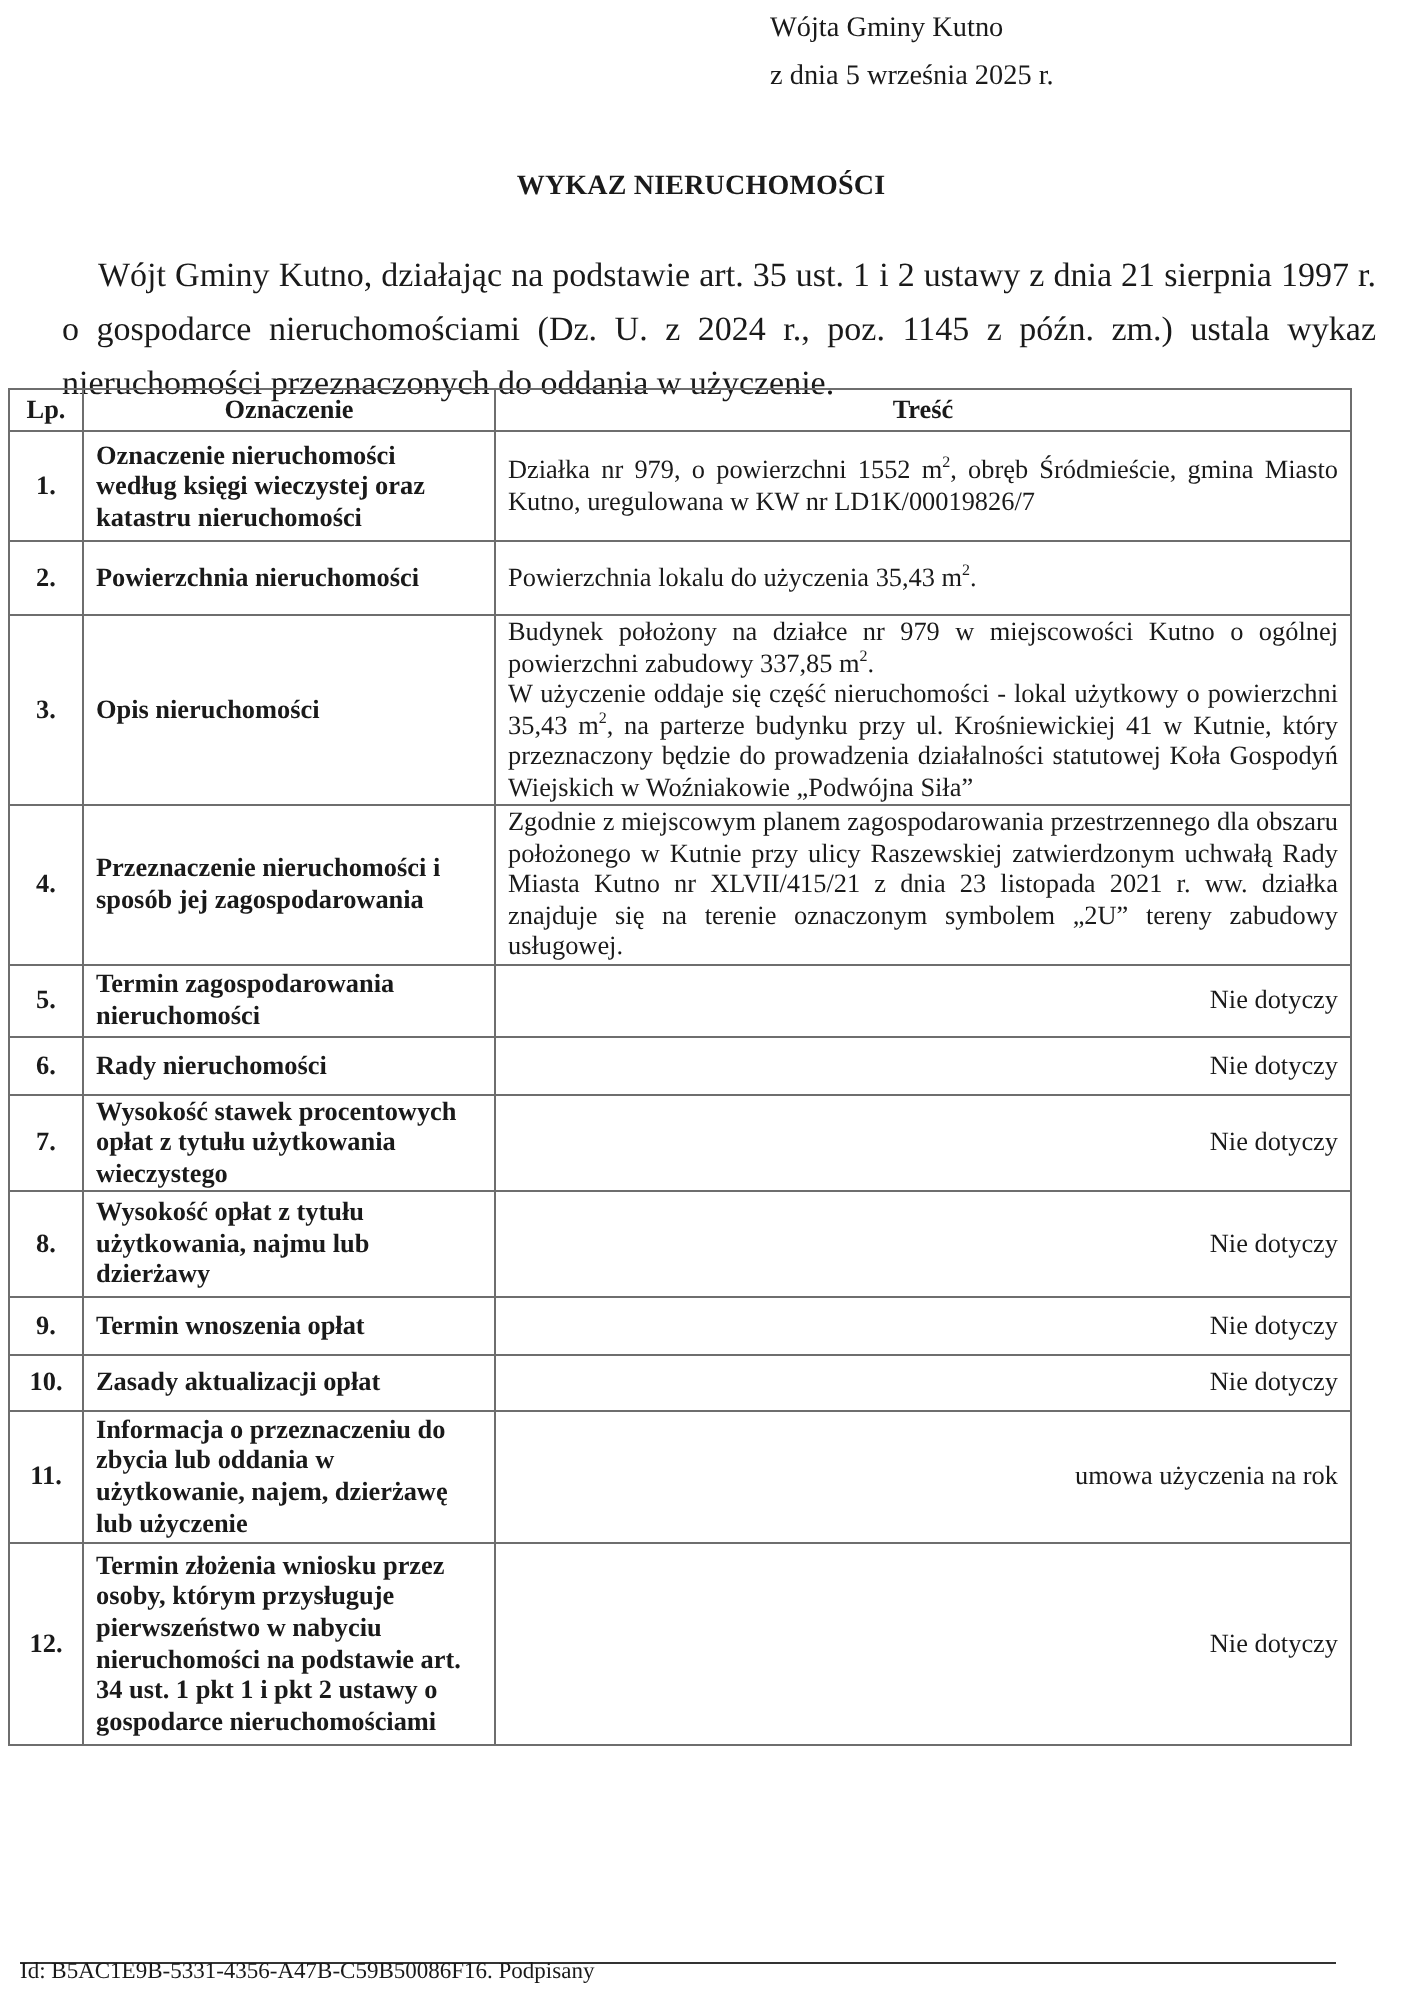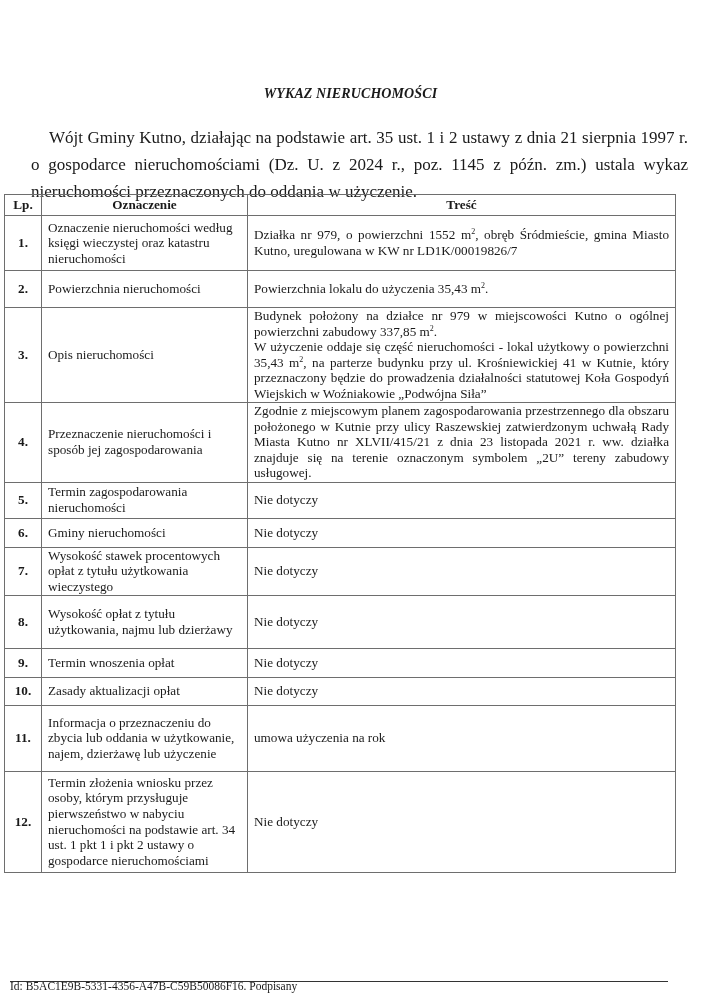--- a/index.html
+++ b/index.html
@@ -7,57 +7,59 @@
     width: 701px; height: 1000px; position: relative; overflow: hidden;
     font-family: "Liberation Serif", "DejaVu Serif", serif;
     color: #1a1a1a;
   }
   .header-block {
     position: absolute; left: 385px; top: 2px;
     font-size: 14.2px; line-height: 24px;
   }
   .title {
     position: absolute; left: 0; width: 701px; top: 86px;
-    text-align: center; font-weight: bold; font-size: 14px; letter-spacing: 0.1px; font-style: italic;
+    text-align: center; font-weight: bold; font-size: 14px; letter-spacing: 0.1px;
   }
   .intro {
     position: absolute; left: 31px; top: 124px; width: 657px;
     font-size: 17px; line-height: 27px; text-align: justify; text-indent: 18px;
   }
   table.wykaz {
     position: absolute; left: 4px; top: 194px; width: 672px;
     border-collapse: collapse; table-layout: fixed;
     font-size: 13.2px; line-height: 15.6px;
   }
   table.wykaz td, table.wykaz th {
     border: 1px solid #6e6e6e; padding: 0 6px; vertical-align: middle;
   }
   table.wykaz th { font-weight: bold; text-align: center; height: 20px; }
   col.c-lp { width: 37px; }
   col.c-oz { width: 206px; }
   td.lp { text-align: center; font-weight: bold; padding: 0; }
-  td.oz { font-weight: normal; padding-left: 6px; padding-right: 4px; }
+  td.oz { font-weight: bold; padding-left: 6px; padding-right: 4px; }
   td.tr { text-align: justify; padding-left: 8px; padding-right: 8px; }
-  td.tr.center { text-align: left; }
+  td.tr.center { text-align: right; }
   sup { font-size: 8px; line-height: 0; vertical-align: super; }
   .footer-line {
     position: absolute; left: 10px; width: 658px; top: 981px; height: 0;
     border-top: 1px solid #333;
   }
   .footer-left {
     position: absolute; left: 10px; top: 980px; font-size: 11.5px;
   }
   .footer-right {
     position: absolute; right: 33px; top: 985px; font-size: 11.5px; margin-top: 37px;
   }
 </style>
 </head>
 <body>
 
 <div class="header-block">
+  <div>Wójta Gminy Kutno</div>
+  <div>z dnia 5 września 2025 r.</div>
 </div>
 
 <div class="title">WYKAZ NIERUCHOMOŚCI</div>
 
 <div class="intro">Wójt Gminy Kutno, działając na podstawie art. 35 ust. 1 i 2 ustawy z dnia 21 sierpnia 1997 r. o gospodarce nieruchomościami (Dz. U. z 2024 r., poz. 1145 z późn. zm.) ustala wykaz nieruchomości przeznaczonych do oddania w użyczenie.</div>
 
 <table class="wykaz">
   <colgroup>
       <col class="c-lp">
       <col class="c-oz">
@@ -89,21 +91,21 @@
     <td class="oz">Przeznaczenie nieruchomości i sposób jej zagospodarowania</td>
     <td class="tr">Zgodnie z miejscowym planem zagospodarowania przestrzennego  dla obszaru położonego w Kutnie przy ulicy Raszewskiej zatwierdzonym uchwałą Rady Miasta Kutno nr XLVII/415/21 z dnia 23 listopada 2021 r. ww. działka znajduje się na terenie oznaczonym symbolem „2U” tereny zabudowy usługowej.</td>
   </tr>
   <tr style="height:36px">
     <td class="lp">5.</td>
     <td class="oz">Termin zagospodarowania nieruchomości</td>
     <td class="tr center">Nie dotyczy</td>
   </tr>
   <tr style="height:29px">
     <td class="lp">6.</td>
-    <td class="oz">Gminy nieruchomości</td>
+    <td class="oz">Rady nieruchomości</td>
     <td class="tr center">Nie dotyczy</td>
   </tr>
   <tr style="height:48px">
     <td class="lp">7.</td>
     <td class="oz">Wysokość stawek procentowych opłat z tytułu użytkowania wieczystego</td>
     <td class="tr center">Nie dotyczy</td>
   </tr>
   <tr style="height:53px">
     <td class="lp">8.</td>
     <td class="oz">Wysokość opłat z tytułu użytkowania, najmu lub dzierżawy</td>

